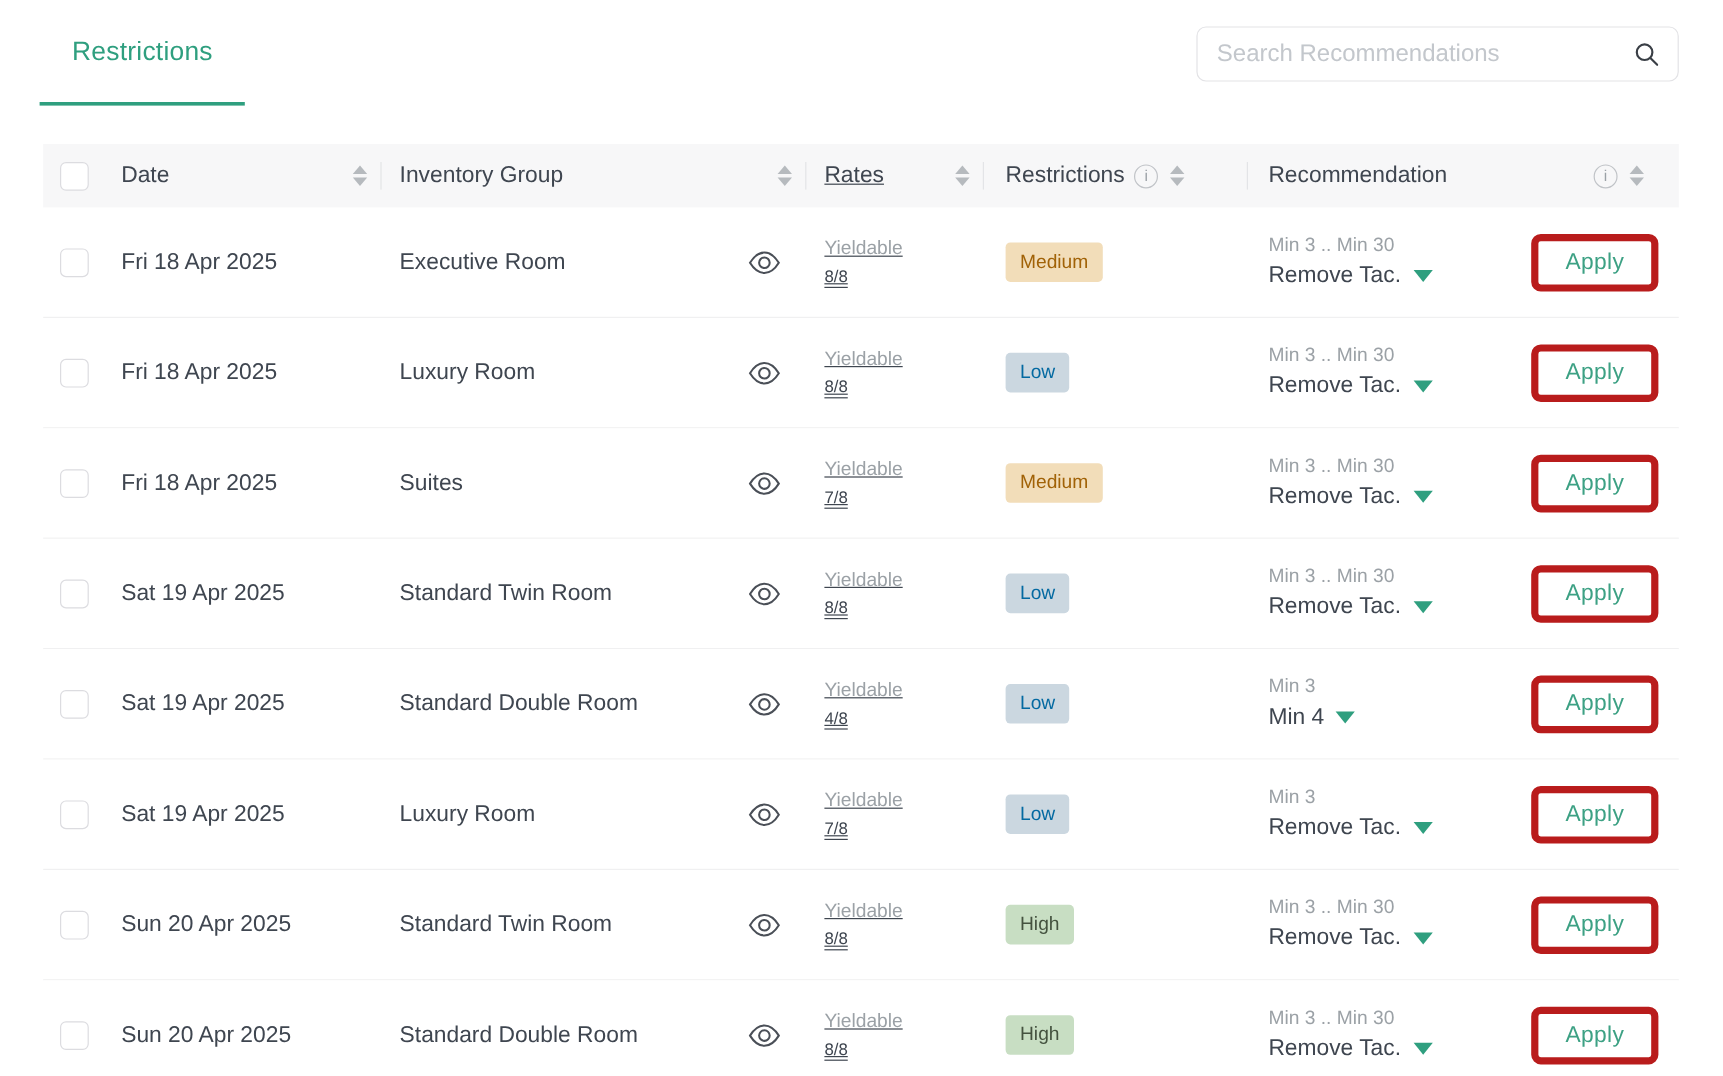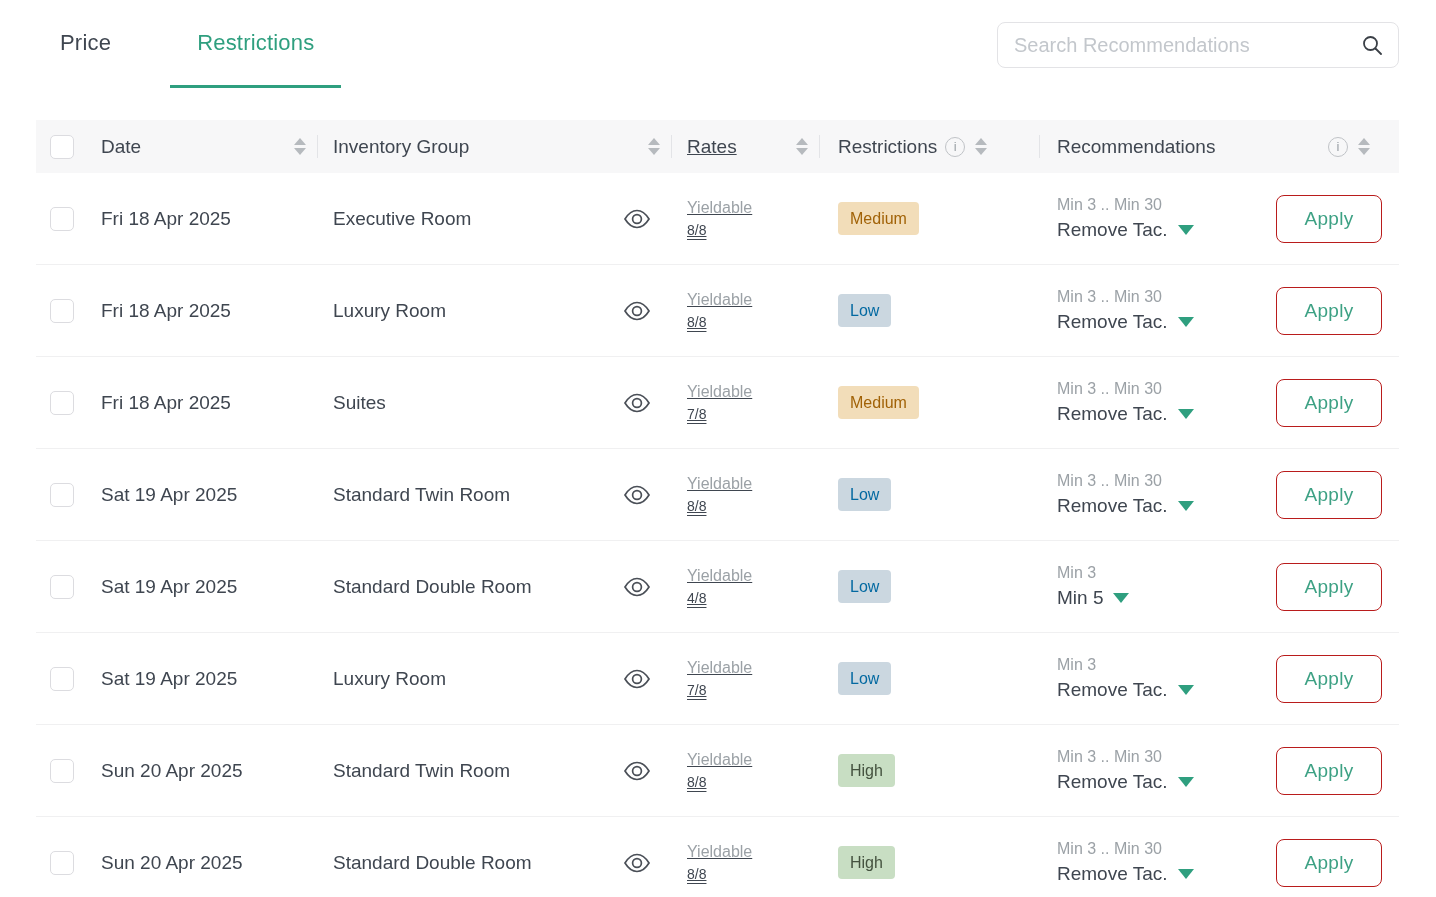--- a/index.html
+++ b/index.html
@@ -64,30 +64,29 @@
            color:#4d4e49; line-height:1.2; }
   .badge-medium { background:#f2ddb9; color:#a16207; }
   .badge-low    { background:#cbd7e0; color:#0369a1; }
   .badge-high   { background:#c8dec3; color:#44523f; }
 
   .rec-wrap { display:flex; align-items:center; width:100%; }
   .rec-new { display:flex; align-items:center; gap:10px; font-size:19px; color:#3f4650;
              cursor:pointer; }
   .caret { width:0; height:0; border-left:8px solid transparent;
            border-right:8px solid transparent; border-top:10px solid #2f9f7f; }
-  .apply-btn { margin-left:auto; width:106px; height:48px; border:1px solid #b91c1c;
+  .apply-btn { margin-left:auto; width:106px; height:48px; border:6px solid #b91c1c;
     border-radius:8px; background:#fff; color:#3da184; font-size:19px;
     font-family:"Liberation Sans", sans-serif; cursor:pointer; letter-spacing:.3px; }
 </style>
 </head>
 <body>
 
 <div class="topbar">
   <div class="tabs">
-    <div class="tab">Price</div>
     <div class="tab active">Restrictions</div>
   </div>
   <div class="searchbox">
     <input type="text" placeholder="Search Recommendations" style="">
     <svg class="search-icon" viewBox="0 0 20 20">
       <circle cx="8.5" cy="8.5" r="6.5" fill="none" stroke="#3a3f46" stroke-width="1.8"></circle>
       <line x1="13.5" y1="13.5" x2="19" y2="19" stroke="#3a3f46" stroke-width="1.8" stroke-linecap="round"></line>
     </svg>
   </div>
 </div>
@@ -120,21 +119,21 @@
     </div>
     <div class="cell c-opp">
       <span class="head-label">Restrictions</span>
       <span class="info">i</span>
       <span class="sort">
           <i class="up"></i>
           <i class="down"></i>
         </span>
     </div>
     <div class="cell c-rec">
-      <span class="head-label">Recommendations</span>
+      <span class="head-label">Recommendation</span>
       <span class="spacer"></span>
       <span class="info">i</span>
       <span class="sort">
           <i class="up"></i>
           <i class="down"></i>
         </span>
     </div>
   </div>
   <div id="tbody">
   <div class="row">
@@ -306,21 +305,21 @@
       </div>
     </div>
     <div class="cell c-opp">
       <span class="badge badge-low">Low</span>
     </div>
     <div class="cell c-rec">
       <div class="rec-wrap">
         <div class="two-line">
           <span class="muted">Min 3</span>
           <span class="rec-new">
-            <span>Min 5</span>
+            <span>Min 4</span>
             <i class="caret"></i>
           </span>
         </div>
         <button class="apply-btn">Apply</button>
       </div>
     </div>
   </div>
 
   <div class="row">
     <div class="cell c-check">

